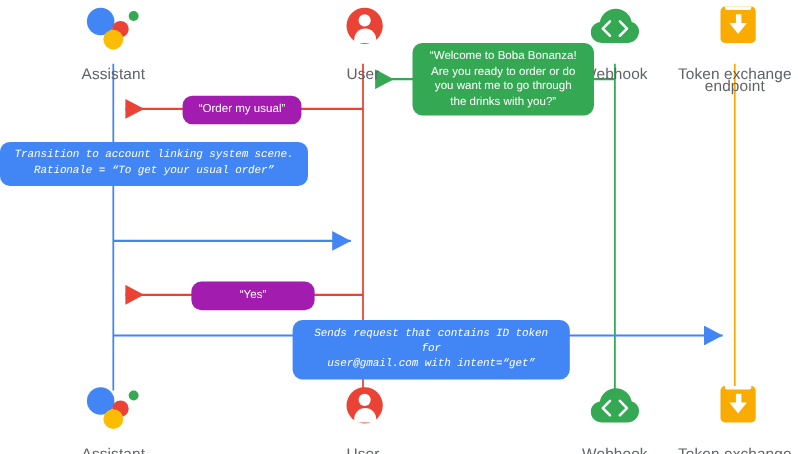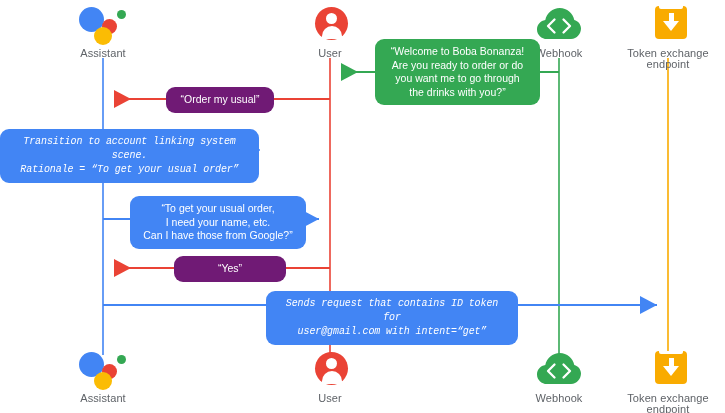--- a/index.html
+++ b/index.html
@@ -31,25 +31,25 @@
     text-align: center;
     transform: translateX(-50%);
   }
   .actor-icon {
     height: 42px;
     position: relative;
     margin: 0 auto;
     width: 60px;
   }
   .actor-label {
-    font-size: 11px;
+    font-size: 14px;
     color: #5f6368;
     line-height: 10.5px;
     letter-spacing: .1px;
-    margin-top: 2px;
+    margin-top: 16px;
     white-space: pre-line;
   }
 
   
   .gd { position: absolute; border-radius: 50%; }
   .gd-blue   { width: 25px; height: 25px; background: #4285f4; left: 6px;  top: 3px; }
   .gd-red    { width: 15px; height: 15px; background: #ea4335; left: 29px; top: 15px; }
   .gd-yellow { width: 18px; height: 18px; background: #fbbc04; left: 21px; top: 23px; }
   .gd-green  { width: 9px;  height: 9px;  background: #34a853; left: 44px; top: 6px; }
 
@@ -121,21 +121,21 @@
     z-index: 5;
   }
   .bubble-sans { font-size: 10.5px; font-family: "Liberation Sans", sans-serif; }
   .bubble-mono {
     font-size: 10px;
     font-family: "Liberation Mono", monospace;
     font-style: italic;
     line-height: 14px;
     letter-spacing: -.1px;
   }
-  .bb-red   { background: #701a75; }
+  .bb-red   { background: #a21caf; }
   .bb-green { background: #34a853; }
   .bb-blue  { background: #4285f4; }
 </style>
 </head>
 <body>
 
 <div id="canvas">
 
   <svg class="layer-svg" viewBox="0 0 725 413" xmlns="http://www.w3.org/2000/svg">
 
@@ -251,25 +251,22 @@
 endpoint</div>
   </div>
 
   <div class="bubble bubble-sans bb-green" style="left:375px; top:39px; width:165px;">“Welcome to Boba Bonanza!
 Are you ready to order or do
 you want me to go through
 the drinks with you?”</div>
 
   <div class="bubble bubble-sans bb-red" style="left:166px; top:87px; width:108px;">“Order my usual”</div>
 
-  <div class="bubble bubble-mono bb-blue" style="left:0px; top:129px; width:259px;">Transition to account linking system scene.
+  <div class="bubble bubble-mono bb-blue" style="left:0px; top:129px; width:280px;">Transition to account linking system scene.
 Rationale = “To get your usual order”</div>
 
-  <div class="bubble bubble-sans bb-blue" style="left:130px; top:196px; width:176px;">“To get your usual order,
-I need your name, etc.
-Can I have those from Google?”</div>
 
   <div class="bubble bubble-sans bb-red" style="left:174px; top:256px; width:112px;">“Yes”</div>
 
   <div class="bubble bubble-mono bb-blue" style="left:266px; top:291px; width:252px;">Sends request that contains ID token for
 user@gmail.com with intent=“get”</div>
 
 </div>
 
 </body></html>

